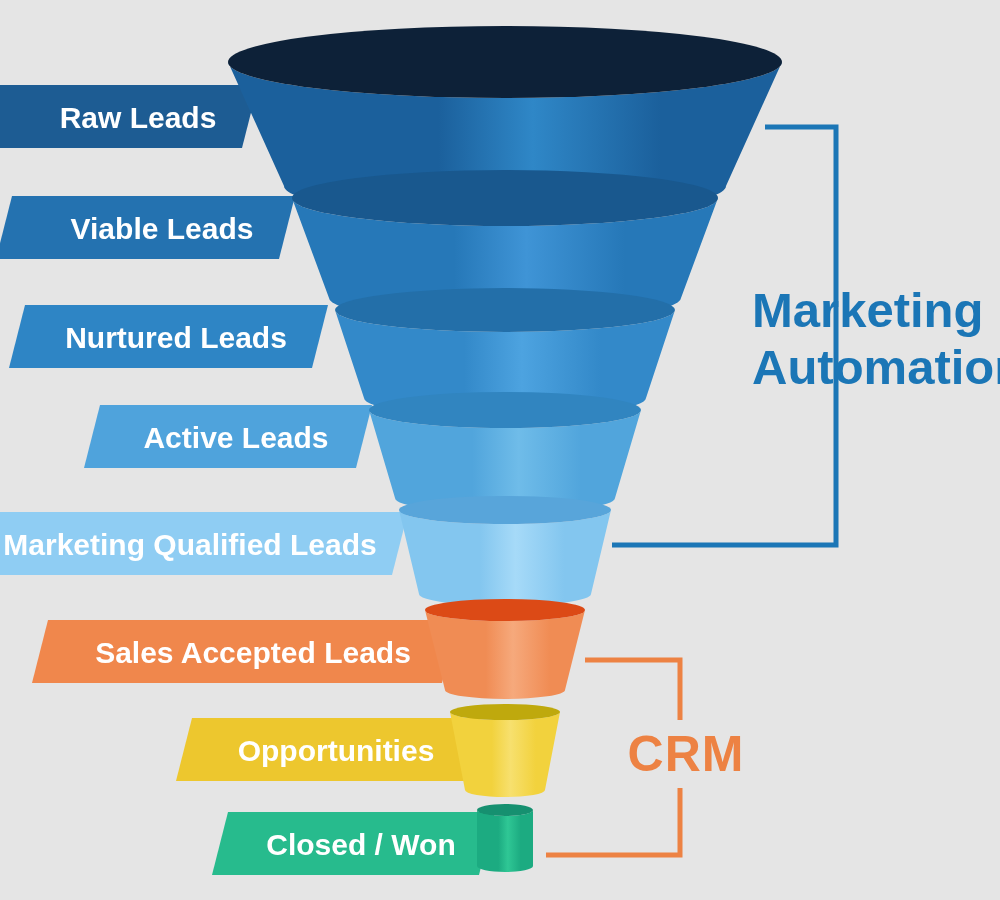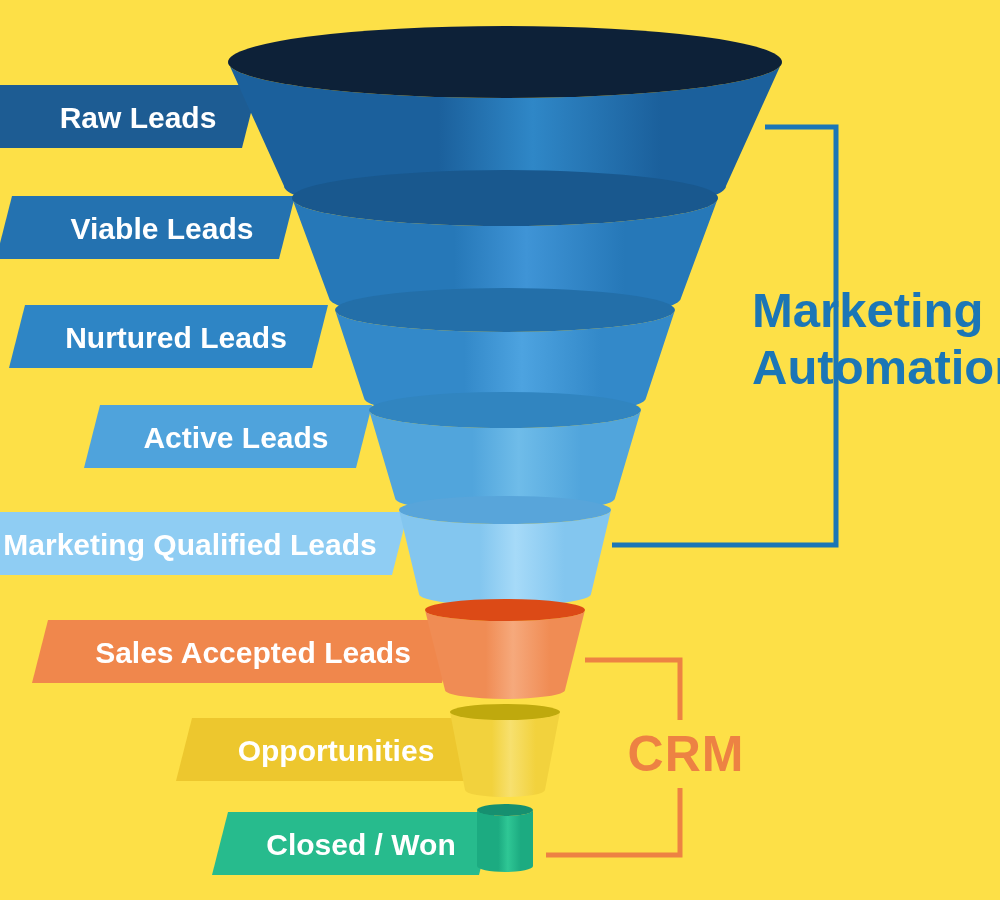--- a/index.html
+++ b/index.html
@@ -1,21 +1,21 @@
 <!DOCTYPE html>
 <html><head>
 <meta charset="utf-8">
 <style>
   html, body { margin: 0; padding: 0; }
   .canvas {
     position: relative;
     width: 1000px;
     height: 900px;
     overflow: hidden;
-    background: #fde047;
+    background: #e5e5e5;
     font-family: "Liberation Sans", sans-serif;
   }
   .canvas svg { position: absolute; left: 0; top: 0; }
   svg text {
     font-family: "Liberation Sans", sans-serif;
     font-weight: 700;
   }
   .ribbon-label {
     font-size: 30px;
     fill: #ffffff;

